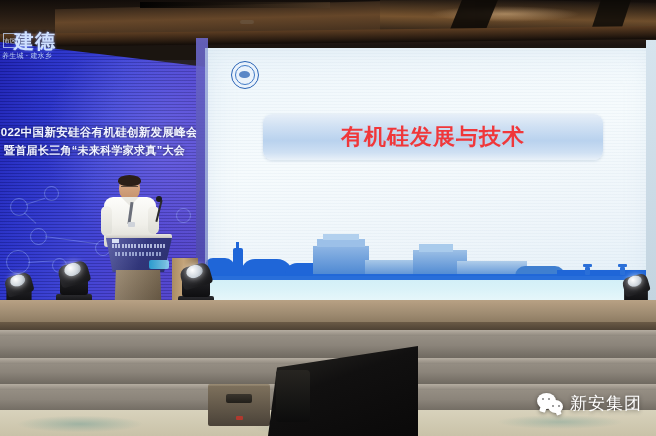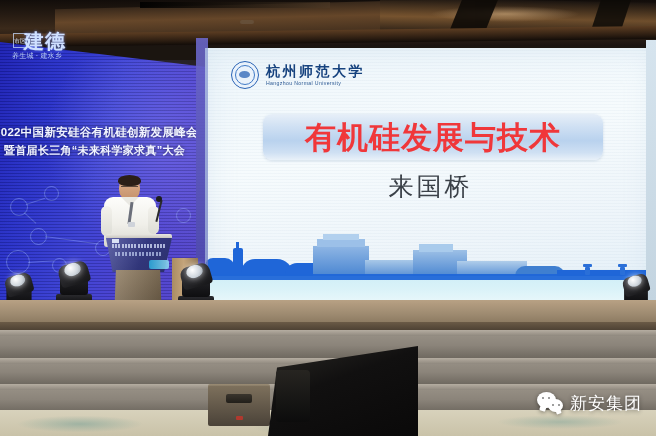--- a/index.html
+++ b/index.html
@@ -48,21 +48,21 @@
   .molline{position:absolute;background:rgba(160,185,255,.35);height:1.4px;transform-origin:left center;}
 
   
   .banner-txt{position:absolute;left:-6px;top:124px;width:210px;
     color:#f2f5ff;text-shadow:0 0 4px rgba(0,0,0,.5);
     font-weight:700;letter-spacing:.3px;line-height:1.55;}
   .banner-l1{font-size:11.5px;white-space:nowrap;}
   .banner-l2{font-size:11px;white-space:nowrap;padding-left:10px;}
 
   
-  .jiande{position:absolute;left:12px;top:24px;width:62px;height:40px;}
+  .jiande{position:absolute;left:2px;top:24px;width:62px;height:40px;}
   .jiande-main{position:absolute;left:12px;top:4px;font-size:20px;font-weight:700;
     color:#cfe0ff;letter-spacing:1px;text-shadow:0 0 3px rgba(120,150,255,.8);}
   .jiande-badge{position:absolute;left:1px;top:9px;width:12px;height:13px;
     border:1px solid rgba(200,220,255,.75);font-size:6px;color:#dbe7ff;
     display:flex;align-items:center;justify-content:center;line-height:1;}
   .jiande-sub{position:absolute;left:0px;top:27px;font-size:7px;color:#bcd0f5;
     white-space:nowrap;letter-spacing:.2px;}
 
   
   .screen{position:absolute;left:205px;top:48px;width:451px;height:252px;
@@ -101,21 +101,21 @@
 
   
   .screen-date{position:absolute;right:18px;top:20px;font-size:15px;color:#2f3a42;
     letter-spacing:.4px;white-space:nowrap;}
 
   
   .title-band{position:absolute;left:58px;top:66px;width:340px;height:46px;border-radius:9px;
     background:linear-gradient(180deg,#e7eff8 0%,#cfe0f3 28%,#b9d2ee 58%,#cfe0f3 84%,#e9f1f9 100%);
     box-shadow:0 1px 3px rgba(120,150,185,.28);
     display:flex;align-items:center;justify-content:center;}
-  .title-text{font-size:31px;font-weight:700;color:#f0373a;letter-spacing:1px;
+  .title-text{font-size:22px;font-weight:700;color:#f0373a;letter-spacing:1px;
     white-space:nowrap;line-height:1;}
   .subtitle{position:absolute;left:0;right:0;top:122px;text-align:center;
     font-size:25px;color:#3b4148;letter-spacing:3px;}
 
   
   .skyline{position:absolute;left:0;right:0;bottom:0;height:78px;}
   .sky-water{position:absolute;left:0;right:0;bottom:0;height:26px;
     background:linear-gradient(180deg,#cfeef7 0%,#d9f2f8 55%,#e6f6fa 100%);}
   .sky-hills{position:absolute;left:0;right:0;bottom:24px;height:40px;}
   .sky-band{position:absolute;left:0;right:0;bottom:20px;height:6px;background:#1f66d8;opacity:.95;}
@@ -214,21 +214,21 @@
   .tvprop{position:absolute;left:268px;top:346px;width:150px;height:90px;
     background:linear-gradient(160deg,#2a2824 0%,#111010 40%,#0a0909 100%);
     clip-path:polygon(100% 0, 100% 100%, 0 100%, 6% 24%);}
   .tvprop-edge{position:absolute;left:268px;top:346px;width:150px;height:90px;
     background:linear-gradient(160deg,rgba(180,160,120,.55),rgba(0,0,0,0) 18%);
     clip-path:polygon(100% 0, 100% 100%, 0 100%, 6% 24%);}
   .tvprop-cable{position:absolute;left:276px;top:370px;width:34px;height:52px;
     background:linear-gradient(180deg,rgba(40,38,34,.9),rgba(12,12,12,.95));border-radius:4px;}
 
   
-  .wechat{position:absolute;right:14px;top:392px;display:flex;gap:7px;
+  .wechat{position:absolute;right:14px;top:392px;display:flex;align-items:center;gap:7px;
     filter:drop-shadow(0 1px 2px rgba(0,0,0,.45));}
   .wc-ico{position:relative;width:26px;height:21px;}
   .wc-big{position:absolute;left:0;top:0;width:19px;height:16px;border-radius:50%;background:#fff;}
   .wc-big::after{content:"";position:absolute;left:3px;bottom:-3px;width:6px;height:6px;
     background:#fff;border-radius:1px;transform:rotate(20deg);}
   .wc-sml{position:absolute;left:11px;top:7px;width:15px;height:13px;border-radius:50%;background:#fff;}
   .wc-sml::after{content:"";position:absolute;right:2px;bottom:-2px;width:5px;height:5px;
     background:#fff;border-radius:1px;transform:rotate(-20deg);}
   .wc-d{position:absolute;width:2.2px;height:2.2px;border-radius:50%;background:#7e7e7e;}
   .wc-text{font-size:17px;color:#fff;font-weight:500;letter-spacing:1px;}
@@ -288,33 +288,28 @@
     <div class="banner-l2">暨首届长三角“未来科学家求真”大会</div>
   </div>
 
   <div class="leftpanel"></div>
 
   <div class="screen">
     <div class="screen-scan"></div>
 
     <div class="hnu">
       <div class="hnu-seal"></div>
-      <div class="hnu-names">
-        <div class="hnu-cn">杭州师范大学</div>
-        <div class="hnu-en">Hangzhou Normal University</div>
-      </div>
     </div>
 
 
 
     <div class="title-band">
       <div class="title-text">有机硅发展与技术</div>
     </div>
 
-    <div class="subtitle">来国桥</div>
 
     <div class="skyline">
       <div class="sky-water"></div>
       <div class="sky-hills">
         <div class="bld" style="left:0;width:30px;height:18px;border-radius:8px 10px 0 0;background:#1f66d8;"></div>
         <div class="bld" style="left:28px;width:10px;height:28px;background:#1f66d8;border-radius:2px 2px 0 0;"></div>
         <div class="bld" style="left:31px;bottom:27px;width:3px;height:7px;background:#1f66d8;"></div>
         <div class="bld" style="left:36px;width:52px;height:17px;border-radius:14px 16px 0 0;background:#1f66d8;"></div>
         <div class="bld" style="left:80px;width:44px;height:13px;border-radius:12px 12px 0 0;background:#1f66d8;"></div>
         <div class="bld" style="left:108px;width:56px;height:30px;background:linear-gradient(180deg,#8fb6e4,#4a86d2);"></div>

